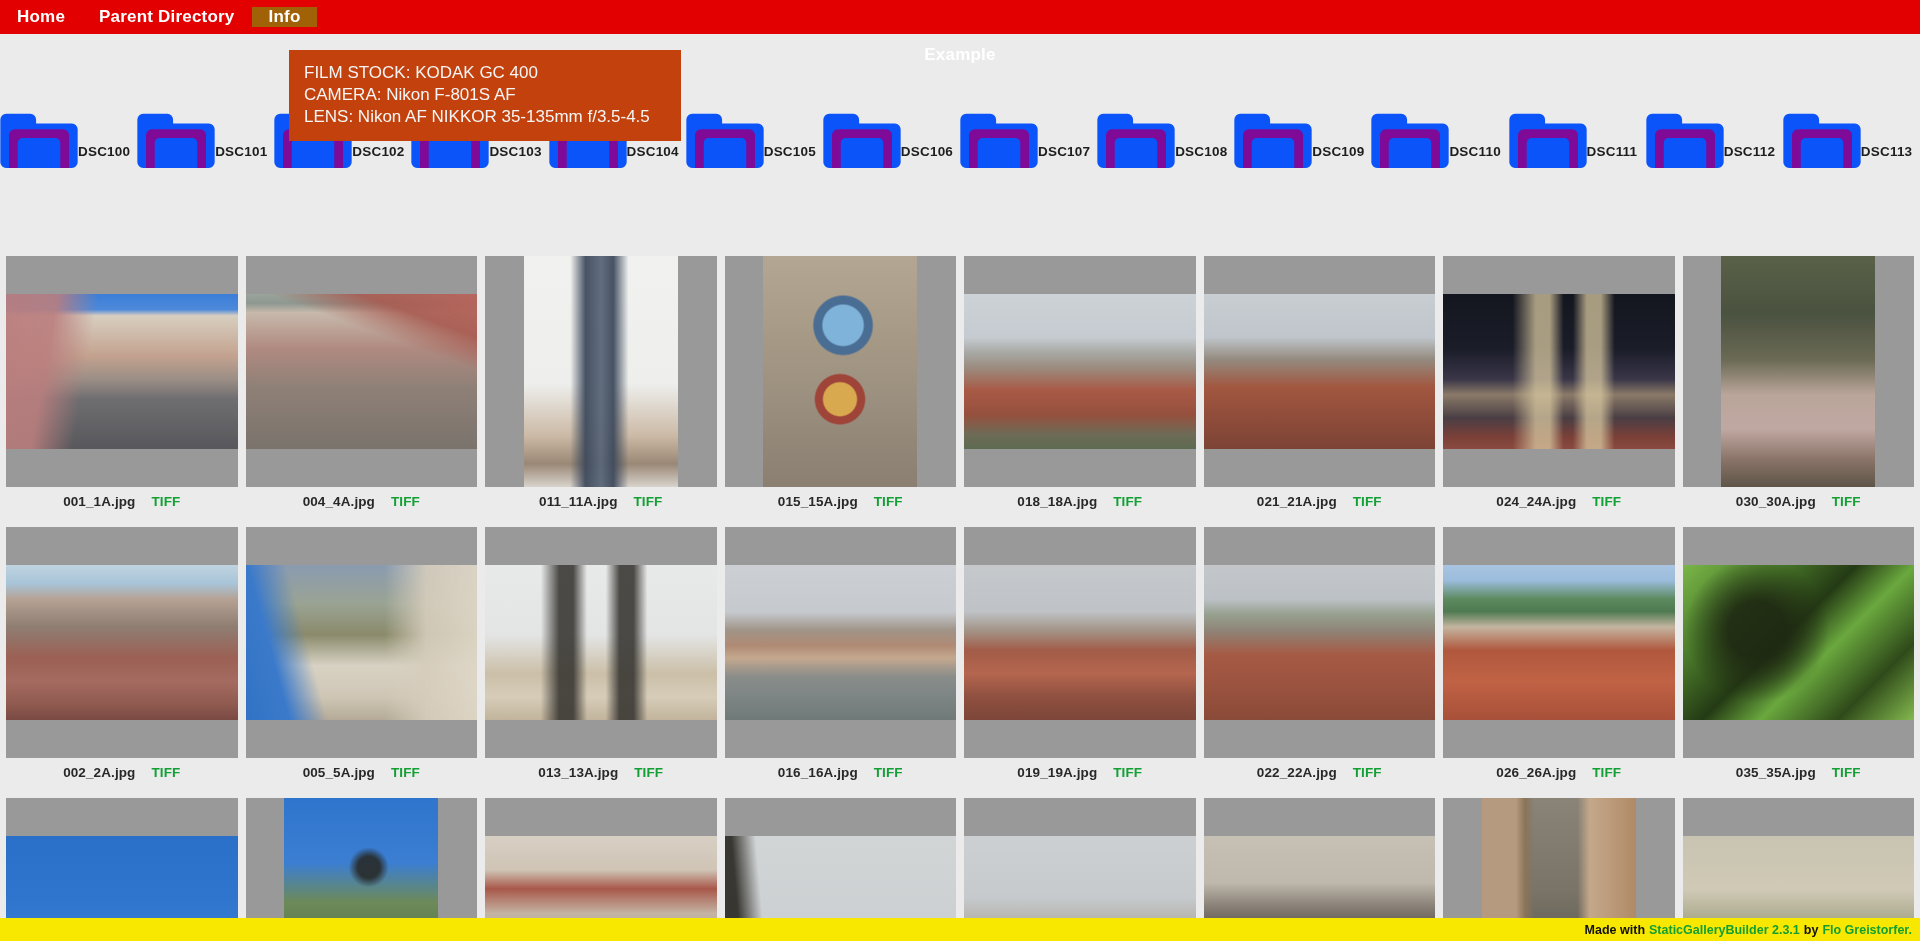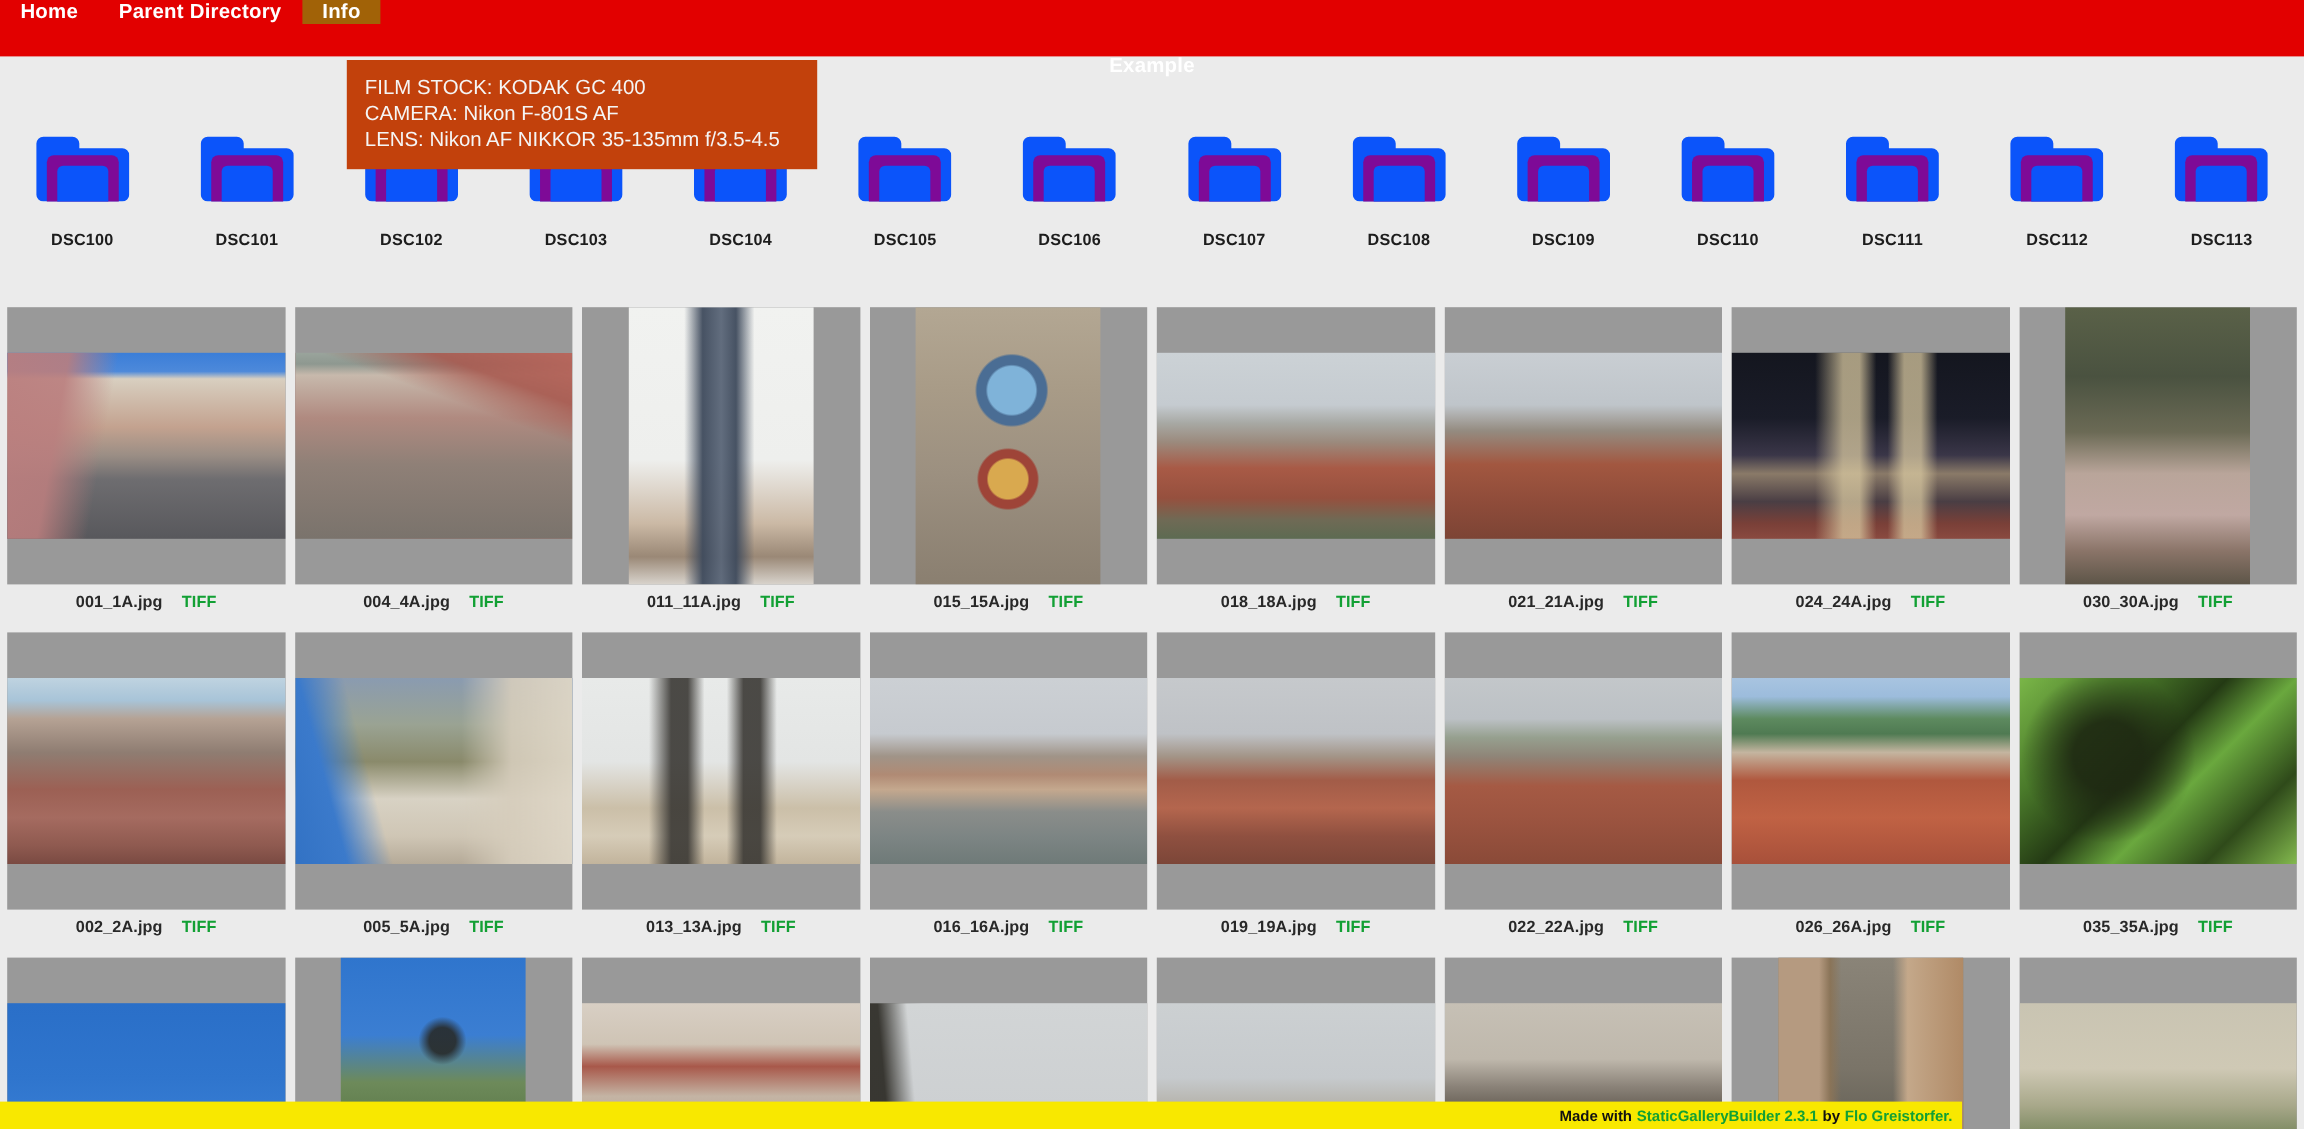--- a/index.html
+++ b/index.html
@@ -5,22 +5,22 @@
   * { margin:0; padding:0; box-sizing:border-box; }
   html,body { width:1920px; height:941px; overflow:hidden; }
   body {
     background:#ebebeb;
     font-family:"Liberation Sans", sans-serif;
     position:relative;
   }
 
   
   .nav {
-    position:absolute; top:0; left:0; width:1920px; height:47px;
-    background:#e20000; display:flex; align-items:flex-start; z-index:50;
+    position:absolute; top:0; left:0; width:1920px; height:34px;
+    background:#e20000; display:flex; align-items:center; z-index:50;
   }
   .nav-item {
     display:flex; align-items:center; padding:0 17px;
     color:#ffffff; font-weight:700; font-size:17px; text-decoration:none;
     letter-spacing:.2px; cursor:pointer;
   }
   .nav-item.active { background:#a16207; }
   .nav-title {
     position:absolute; left:50%; top:16px; height:47px; transform:translateX(-50%);
     display:flex; align-items:center;
@@ -36,21 +36,21 @@
     white-space:nowrap;
   }
   .tooltip span { display:block; }
 
   
   .folders {
     position:absolute; top:47px; left:0; width:1920px;
     padding-top:63px; display:flex;
   }
   .folder {
-    flex:1 1 0; display:flex; flex-direction:column; align-items:center;
+    flex:1 1 0; display:flex; align-items:center;
     text-decoration:none; cursor:pointer;
   }
   .folder svg { width:78px; height:58px; display:block; }
   .folder-label {
     margin-top:24px; font-size:13.5px; font-weight:700; color:#1d1d1d;
     letter-spacing:.2px;
   }
 
   
   .gallery {
@@ -69,21 +69,21 @@
   .caption {
     height:32px; display:flex; align-items:flex-start; justify-content:center;
     padding-top:7px; gap:16px;
     font-size:13.5px; font-weight:700; letter-spacing:.1px;text-align:right;
   }
   .cap-name { color:#282828; }
   .cap-fmt  { color:#12a034; cursor:pointer; }
 
   
   .footer {
-    position:absolute; left:0; bottom:0; width:1635px; height:23px;
+    position:absolute; left:0; bottom:0; width:1920px; height:23px;
     background:#f8e800; z-index:60;
     display:flex; align-items:center; justify-content:flex-end;
     padding-right:8px; gap:4px;
     font-size:12.5px; font-weight:700; color:#111111;
   }
   .footer .green { color:#12a034; cursor:pointer; }
 </style>
 </head>
 <body>
 

